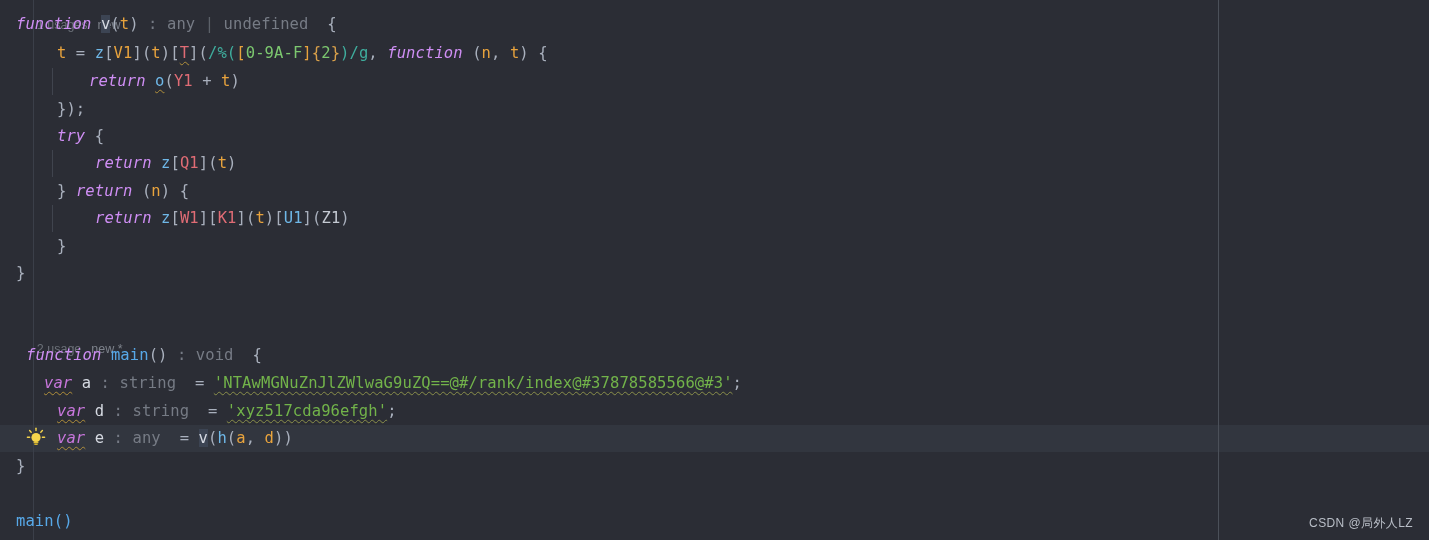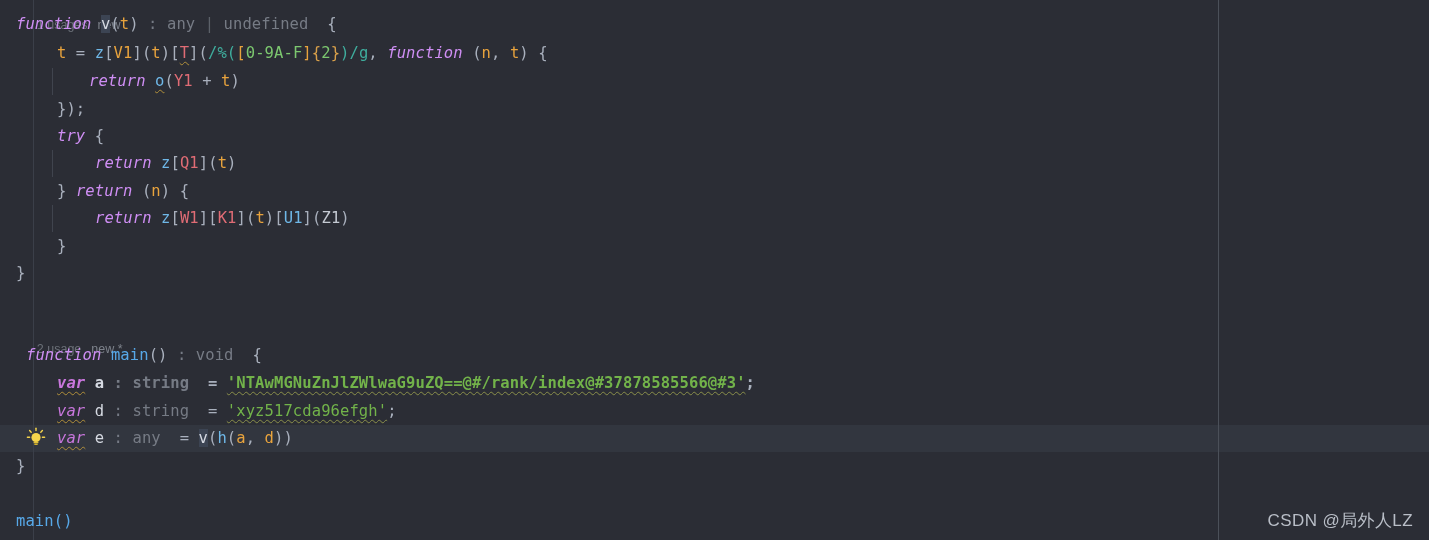--- a/index.html
+++ b/index.html
@@ -131,21 +131,21 @@
     width: 20px;
     height: 22px;
   }
 
   
   #watermark {
     position: absolute;
     right: 16px;
     bottom: 8px;
     font-family: "Liberation Sans", sans-serif;
-    font-size: 17px;
+    font-size: 12px;
     color: #b9bec7;
     letter-spacing: 0.4px;
     white-space: nowrap;
   }
 </style>
 </head>
 <body>
 
 <div id="editor-root">
 
@@ -184,21 +184,21 @@
     <div class="code-line" style="top:233px; left:57px;"><span class="punc">}</span></div>
 
     <div class="code-line" style="top:260px;"><span class="punc">}</span></div>
 
     <div class="hint-line" style="top:319px;">
       <span>2 usage</span><span class="hint-new">new *</span>
     </div>
 
     <div class="code-line" style="top:342px;margin-left:10px;"><span class="kw">function</span><span> </span><span class="fn-blue">main</span><span class="punc">()</span><span> </span><span class="hint">: void</span><span class="punc">  {</span></div>
 
-    <div class="code-line" style="top:370px; left:57px;font-weight:bold;"><span class="kw-var squig">var</span><span> </span><span class="white">a</span><span> </span><span class="hint">: string</span><span class="punc">  = </span><span class="str squig-str">'NTAwMGNuZnJlZWlwaG9uZQ==@#/rank/index@#37878585566@#3'</span><span class="punc">;</span></div>
+    <div class="code-line" style="top:370px; left:44px;"><span class="kw-var squig">var</span><span> </span><span class="white">a</span><span> </span><span class="hint">: string</span><span class="punc">  = </span><span class="str squig-str">'NTAwMGNuZnJlZWlwaG9uZQ==@#/rank/index@#37878585566@#3'</span><span class="punc">;</span></div>
 
     <div class="code-line" style="top:398px; left:57px;"><span class="kw-var squig">var</span><span> </span><span class="white">d</span><span> </span><span class="hint">: string</span><span class="punc">  = </span><span class="str squig-str">'xyz517cda96efgh'</span><span class="punc">;</span></div>
 
     <div class="code-line" style="top:425px; left:57px;"><span class="kw-var squig">var</span><span> </span><span class="white">e</span><span> </span><span class="hint">: any</span><span class="punc">  = </span><span class="white sym-hl">v</span><span class="punc">(</span><span class="obj-blue">h</span><span class="punc">(</span><span class="param">a</span><span class="punc">, </span><span class="param">d</span><span class="punc">))</span></div>
 
     <div class="code-line" style="top:453px;"><span class="punc">}</span></div>
 
     <div class="code-line" style="top:508px;"><span class="fn-blue">main()</span></div>
 
   </div>

